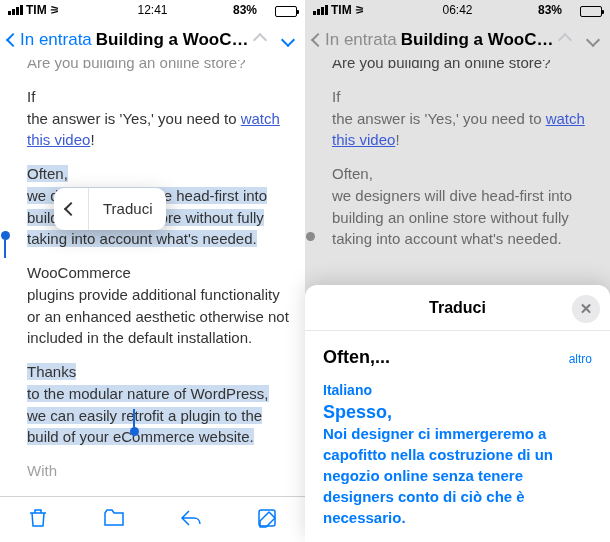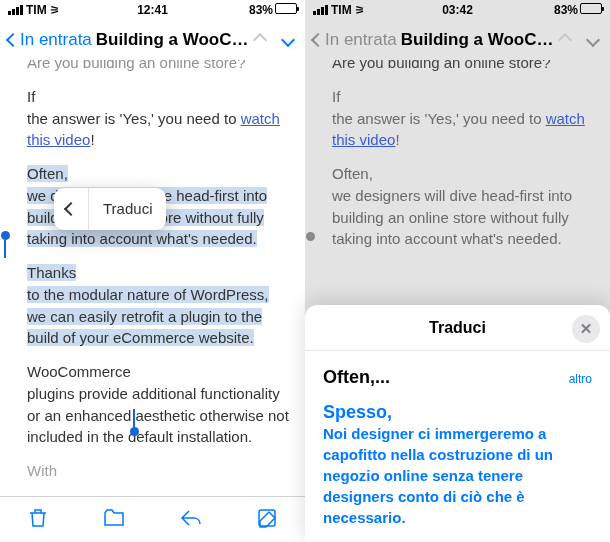--- a/index.html
+++ b/index.html
@@ -1,26 +1,26 @@
 <!DOCTYPE html>
 <html><head>
 <meta charset="utf-8">
 <style>
 * { margin: 0; padding: 0; box-sizing: border-box; }
 body { font-family: -apple-system, "Helvetica Neue", Arial, sans-serif; background: #e0e0e0; width: 610px; height: 542px; display: flex; }
 .pane { width: 305px; height: 542px; background: #fff; position: relative; display: flex; flex-direction: column; }
 .pane.dimmed { background: #e4e3e4; }
 .statusbar { height: 20px; display: flex; align-items: center; justify-content: space-between; padding: 0 8px; font-size: 12px; font-weight: 600; }
 .sb-left, .sb-right { display: flex; align-items: center; gap: 3px; }
-.sb-center { position: absolute; left: 50%; transform: translateX(-50%); font-weight: 700; }
+.sb-center { position: absolute; left: 50%; transform: translateX(-50%); font-weight: 400; }
 .signal { display: flex; gap: 1px; align-items: flex-end; }
 .signal i { width: 3px; background: #000; display: block; }
 .signal i:nth-child(1){height:4px}.signal i:nth-child(2){height:6px}.signal i:nth-child(3){height:8px}.signal i:nth-child(4){height:10px}
 .wifi { font-size: 11px; }
-.battery { display: flex; align-items: flex-start; gap: 2px; }
+.battery { display: flex; align-items: flex-end; gap: 18px; }
 .batt { width: 22px; height: 11px; border: 1px solid #000; border-radius: 2px; position: relative; }
 .batt::after { content:''; position:absolute; right:-3px; top:3px; width:2px; height:4px; background:#000; border-radius:0 1px 1px 0;}
 .batt-fill { height: 100%; background: #000; width: 83%; border-radius: 1px; }
 .dimmed .statusbar { color: #000; }
 
 .navbar { height: 40px; display: flex; align-items: center; padding: 0 8px; gap: 4px; }
 .back { color: #007aff; display: flex; align-items: center; font-size: 17px; }
 .dimmed .back { color: #8c8c8c; }
 .chev-left { border: solid currentColor; border-width: 0 2px 2px 0; display:inline-block; padding:4px; transform: rotate(135deg); margin-right:2px;}
 .title { font-weight: 700; font-size: 17px; white-space: nowrap; overflow: hidden; text-overflow: ellipsis; flex: 1; }
@@ -97,26 +97,26 @@
   <div class="content">
     <p class="cutline" style="margin-top:-8px;opacity:.6">Are you building an online store?</p>
     <p><span>If</span><br>
        <span> the answer is 'Yes,' you need to </span><a class="link">watch</a><br>
        <a class="link"> this video</a><span>!</span>
     </p>
     <p>
       <span class="selected"><span>Often,</span><br>
       <span> we designers will dive head-first into building an online store without fully taking into account what's needed.</span></span>
     </p>
+    <p style="margin-top:6px"><span>WooCommerce</span><br>
+       <span> plugins provide additional functionality or an enhanced aesthetic otherwise not included in the default installation.</span></p>
     <p>
       <span class="selected"><span>Thanks</span><br>
       <span> to the modular nature of WordPress, we can easily retrofit a plugin to the build of your eCommerce website.</span></span>
     </p>
-    <p style="margin-top:6px"><span>WooCommerce</span><br>
-       <span> plugins provide additional functionality or an enhanced aesthetic otherwise not included in the default installation.</span></p>
     <p class="cutline" style="opacity:.5">With</p>
 
     <span class="sel-handle" style="top:171px;left:1px"></span>
     <span class="sel-line" style="top:180px;left:4px"></span>
     <span class="sel-handle" style="top:367px;left:130px"></span>
     <span class="sel-line" style="top:349px;left:133px"></span>
 
     <div class="popover">
       <div class="arrow">
           <span></span>
@@ -147,21 +147,21 @@
     <div class="sb-left">
       <span class="signal">
           <i></i>
           <i></i>
           <i></i>
           <i></i>
         </span>
       <span>TIM</span>
       <span class="wifi">⚞</span>
     </div>
-    <div class="sb-center">03:42</div>
+    <div class="sb-center">06:42</div>
     <div class="sb-right">
       <span class="battery">
         <span>83%</span>
         <span class="batt"><span class="batt-fill"></span></span>
       </span>
     </div>
   </div>
 
   <div class="navbar">
     <span class="back">
@@ -192,17 +192,18 @@
       <span>Traduci</span>
       <span class="close-btn">
         <span>✕</span>
       </span>
     </div>
     <div class="sheet-body">
       <div class="src-text">
         <span>Often,...</span>
         <span class="altro">altro</span>
       </div>
+      <div class="target-lang">Italiano</div>
       <div class="target-word">Spesso,</div>
       <div class="translation">Noi designer ci immergeremo a capofitto nella costruzione di un negozio online senza tenere designers conto di ciò che è necessario.</div>
     </div>
   </div>
 </div>
 
 </body></html>

